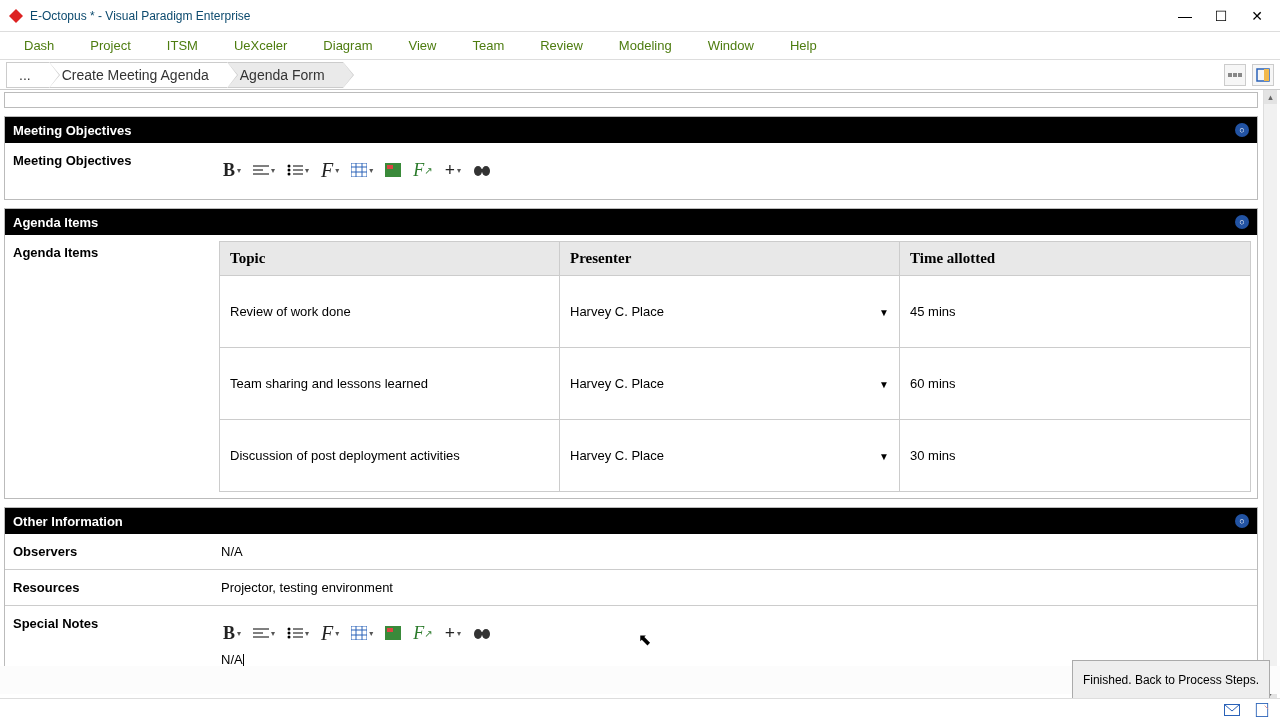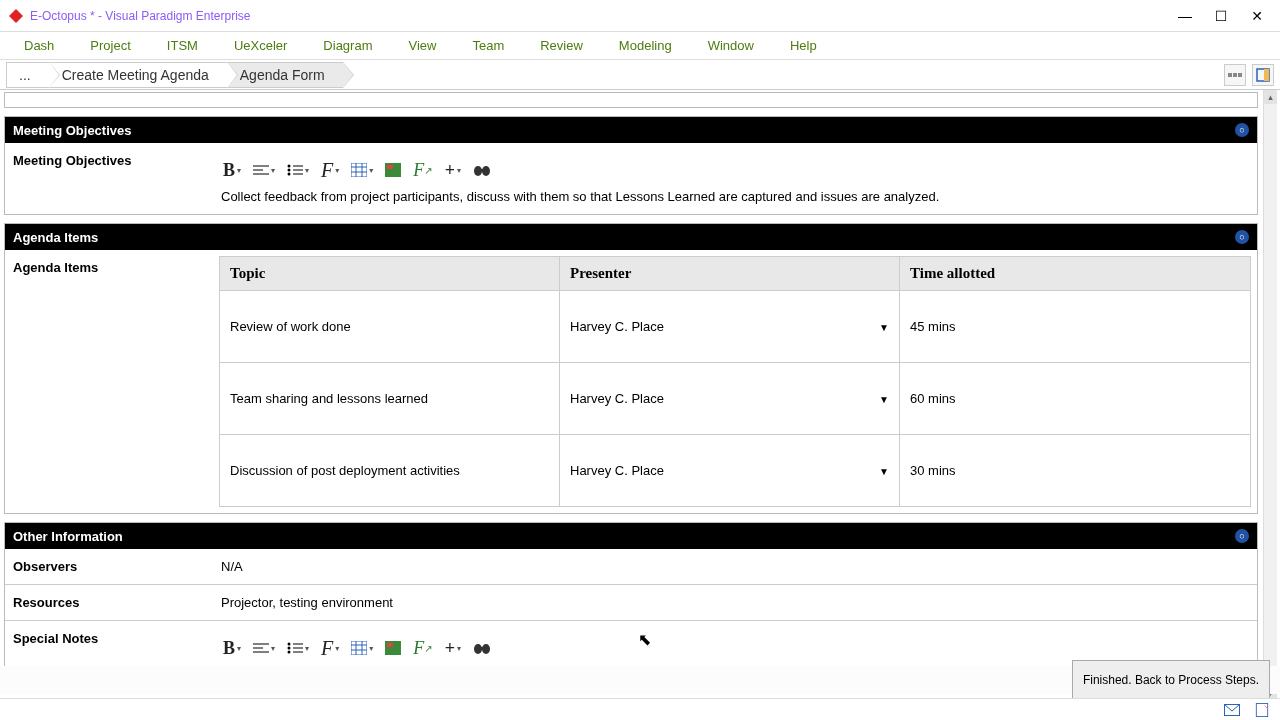--- a/index.html
+++ b/index.html
@@ -1,20 +1,20 @@
 <!DOCTYPE html>
 <html><head>
 <meta charset="utf-8">
 <style>
 * { box-sizing: border-box; margin: 0; padding: 0; }
 body { font-family: "Segoe UI", Tahoma, sans-serif; font-size: 13px; background: #fff; width: 1280px; height: 720px; overflow: hidden; position: relative; }
 
 .titlebar { height: 32px; display: flex; align-items: center; padding: 0 8px; border-bottom: 1px solid #ddd; }
 .titlebar .app-icon { width: 16px; height: 16px; margin-right: 6px; }
-.titlebar .title { flex: 1; font-size: 12px; color: #8b5cf6; }
+.titlebar .title { flex: 1; font-size: 12px; color: #0c4a6e; }
 .titlebar .win-controls { display: flex; gap: 18px; align-items: center; padding-right: 6px; }
 .titlebar .win-btn { width: 18px; height: 18px; display: flex; align-items: center; justify-content: center; font-size: 14px; color: #000; }
 
 .menubar { height: 28px; display: flex; align-items: center; padding: 0 6px; border-bottom: 1px solid #ddd; }
 .menubar .menu-item { padding: 4px 18px; font-size: 13px; color: #4d7c0f; }
 
 .breadcrumb-row { height: 30px; display: flex; align-items: center; padding: 0 6px; border-bottom: 1px solid #ccc; }
 .breadcrumb { display: flex; align-items: center; flex: 1; }
 .crumb { position: relative; height: 26px; display: flex; align-items: center; padding: 0 18px 0 12px; font-size: 14px; color: #333; border: 1px solid #ccc; border-right: none; background: #fff; }
 .crumb::after { content: ""; position: absolute; right: -10px; top: -1px; width: 0; height: 0; border-top: 13px solid transparent; border-bottom: 13px solid transparent; border-left: 10px solid #fff; z-index: 2; }
@@ -181,21 +181,20 @@
                 <span class="tb-caret">▾</span>
               </span>
             <span class="tb-btn">
                 <svg width="18" height="14">
                   <ellipse cx="5" cy="8" rx="4" ry="5" fill="#333"></ellipse>
                   <ellipse cx="13" cy="8" rx="4" ry="5" fill="#333"></ellipse>
                   <rect x="8" y="6" width="2" height="3" fill="#333"></rect>
                 </svg>
               </span>
           </div>
-          <div>Collect feedback from project participants, discuss with them so that Lessons Learned are captured and issues are analyzed.</div>
         </div>
       </div>
     </div>
   </div>
 
   <div class="section">
     <div class="section-header">
       <span>Agenda Items</span>
       <span class="sh-dot">○</span>
     </div>

